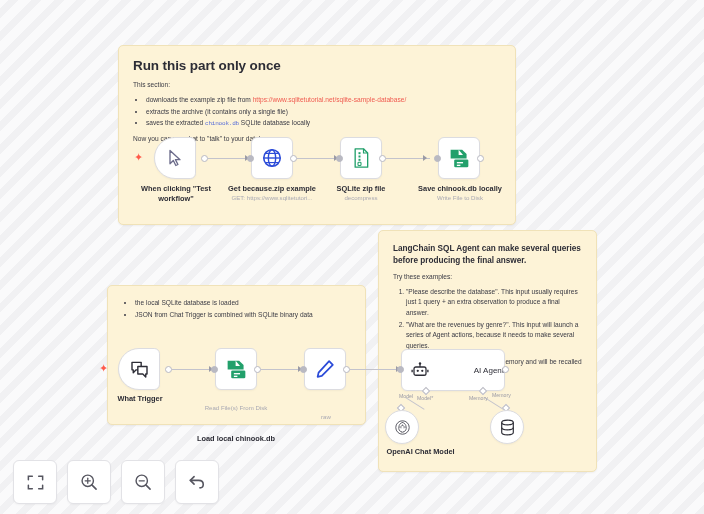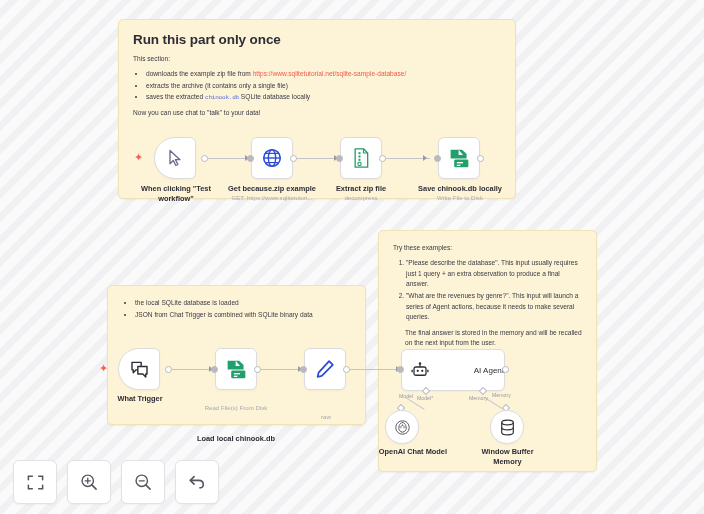--- a/index.html
+++ b/index.html
@@ -178,21 +178,21 @@
     justify-content: center;
     cursor: pointer;
     box-shadow: 0 1px 2px rgba(0,0,0,0.04);
   }
 </style>
 </head>
 <body>
 
 <div id="canvas">
 
-  <div class="sticky" style="left:118px; top:19px; width:398px; height:180px;">
+  <div class="sticky" style="left:118px; top:45px; width:398px; height:180px;">
     <div class="sticky-pad">
       <h3>Run this part only once</h3>
       <p>This section:</p>
       <ul>
         <li><span>downloads the example zip file from </span><a href="#">https://www.sqlitetutorial.net/sqlite-sample-database/</a></li>
         <li><span>extracts the archive (it contains only a single file)</span></li>
         <li><span>saves the extracted </span><code class="inline">chinook.db</code><span> SQLite database locally</span></li>
       </ul>
       <p class="indent-note">Now you can use chat to "talk" to your data!</p>
     </div>
@@ -202,20 +202,21 @@
     <div class="sticky-pad">
       <ul>
         <li>the local SQLite database is loaded</li>
         <li>JSON from Chat Trigger is combined with SQLite binary data</li>
       </ul>
     </div>
   </div>
 
   <div class="sticky" style="left:378px; top:230px; width:219px; height:242px;">
     <div class="sticky-pad">
+      <h4>LangChain SQL Agent can make several queries before producing the final answer.</h4>
       <p>Try these examples:</p>
       <ol>
         <li>"Please describe the database". This input usually requires just 1 query + an extra observation to produce a final answer.</li>
         <li>"What are the revenues by genre?". This input will launch a series of Agent actions, because it needs to make several queries.</li>
       </ol>
       <p class="indent-note" style="margin-left:12px;">The final answer is stored in the memory and will be recalled on the next input from the user.</p>
     </div>
   </div>
 
   <div class="edge" style="left:208px; top:158px; width:44px;"></div>
@@ -255,21 +256,21 @@
       <path d="M5 2 H15 L20 7 V24 H5 Z" fill="none" stroke="#22a06b" stroke-width="1.6" stroke-linejoin="round"></path>
       <path d="M15 2 V7 H20" fill="none" stroke="#22a06b" stroke-width="1.4"></path>
       <rect x="9" y="6" width="2.4" height="2.4" fill="#22a06b"></rect>
       <rect x="9" y="10" width="2.4" height="2.4" fill="#22a06b"></rect>
       <rect x="9" y="14" width="2.4" height="2.4" fill="#22a06b"></rect>
       <rect x="8.4" y="18" width="3.6" height="4" rx="1" fill="none" stroke="#22a06b" stroke-width="1.3"></rect>
     </svg>
   </div>
   <div class="port filled" style="left:336px; top:155px;"></div>
   <div class="port" style="left:379px; top:155px;"></div>
-  <div class="node-label" style="left:311px; top:184px; width:100px;">Extract zip file</div>
+  <div class="node-label" style="left:311px; top:184px; width:100px;">SQLite zip file</div>
   <div class="node-sublabel" style="left:311px; top:194px; width:100px;">decompress</div>
 
   <div class="node sq" style="left:438px; top:137px;">
     <svg width="23" height="23" viewBox="0 0 26 26">
       <path d="M3 3 H16 L21 8 V13 H3 Z" fill="#22a06b"></path>
       <path d="M12 3 V9 H17" fill="#fff"></path>
       <rect x="7" y="14" width="16" height="9" rx="1.5" fill="#22a06b"></rect>
       <rect x="10" y="17" width="7" height="1.5" fill="#fff"></rect>
       <rect x="10" y="20" width="4" height="1.5" fill="#fff"></rect>
     </svg>
@@ -345,32 +346,30 @@
   <div class="conn-label" style="left:469px; top:395px;">Memory</div>
   <div class="conn-label" style="left:492px; top:392px;">Memory</div>
 
   <div class="diamond" style="left:398px; top:405px;"></div>
   <div class="node circle" style="left:385px; top:410px;">
     <svg width="19" height="19" viewBox="0 0 24 24">
       <circle cx="12" cy="12" r="8.5" fill="none" stroke="#55555f" stroke-width="1.2"></circle>
       <path d="M12 5.5 C9 6.5 7 9 7.5 11.5 M12 5.5 C15 6.5 17 9 16.5 11.5 M7.5 11.5 C6.5 14 8 16.8 10.5 17.5 M16.5 11.5 C17.5 14 16 16.8 13.5 17.5 M10.5 17.5 C12 18.5 13.5 18 13.5 17.5 M12 9 C10 9.8 9.5 11 10 12.5 M12 9 C14 9.8 14.5 11 14 12.5" fill="none" stroke="#55555f" stroke-width="1.1" stroke-linecap="round"></path>
     </svg>
   </div>
-  <div class="node-label" style="left:356px; top:447px; width:91px;text-align:right;">OpenAI Chat Model</div>
+  <div class="node-label" style="left:375px; top:447px; width:91px;">OpenAI Chat Model</div>
 
   <div class="diamond" style="left:503px; top:405px;"></div>
   <div class="node circle" style="left:490px; top:410px;">
     <svg width="17" height="19" viewBox="0 0 22 24">
       <ellipse cx="11" cy="5.5" rx="7.5" ry="3" fill="none" stroke="#2d2d36" stroke-width="1.5"></ellipse>
       <path d="M3.5 5.5 V18.5 C3.5 20.2 6.9 21.5 11 21.5 C15.1 21.5 18.5 20.2 18.5 18.5 V5.5" fill="none" stroke="#2d2d36" stroke-width="1.5"></path>
       <path d="M3.5 12 C3.5 13.7 6.9 15 11 15 C15.1 15 18.5 13.7 18.5 12" fill="none" stroke="#2d2d36" stroke-width="1.5"></path>
     </svg>
   </div>
-  <div class="node-label" style="left:462px; top:447px; width:91px;">Window Buffer
-Memory</div>
 
   <div id="toolbar">
     <div class="tool-btn">
       <svg width="19" height="19" viewBox="0 0 24 24">
         <path d="M3 8.5 V4 H8" fill="none" stroke="#55555f" stroke-width="1.9" stroke-linecap="round"></path>
         <path d="M16 4 H21 V8.5" fill="none" stroke="#55555f" stroke-width="1.9" stroke-linecap="round"></path>
         <path d="M21 15.5 V20 H16" fill="none" stroke="#55555f" stroke-width="1.9" stroke-linecap="round"></path>
         <path d="M8 20 H3 V15.5" fill="none" stroke="#55555f" stroke-width="1.9" stroke-linecap="round"></path>
       </svg>
     </div>

